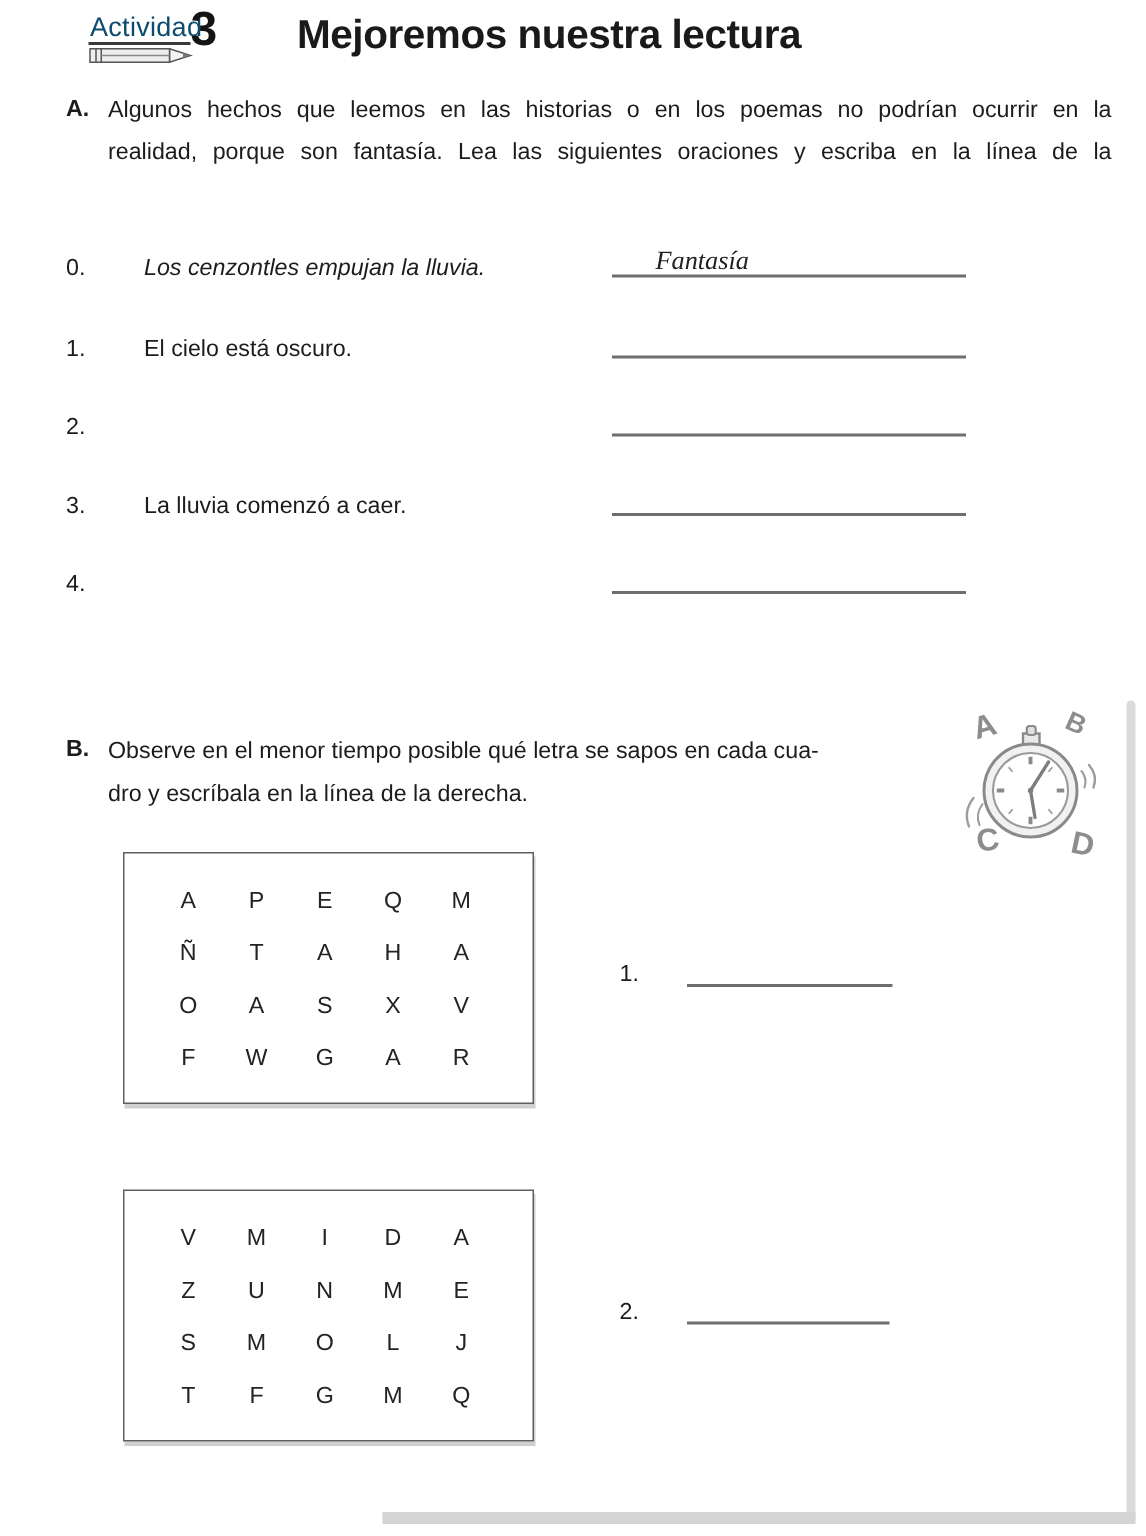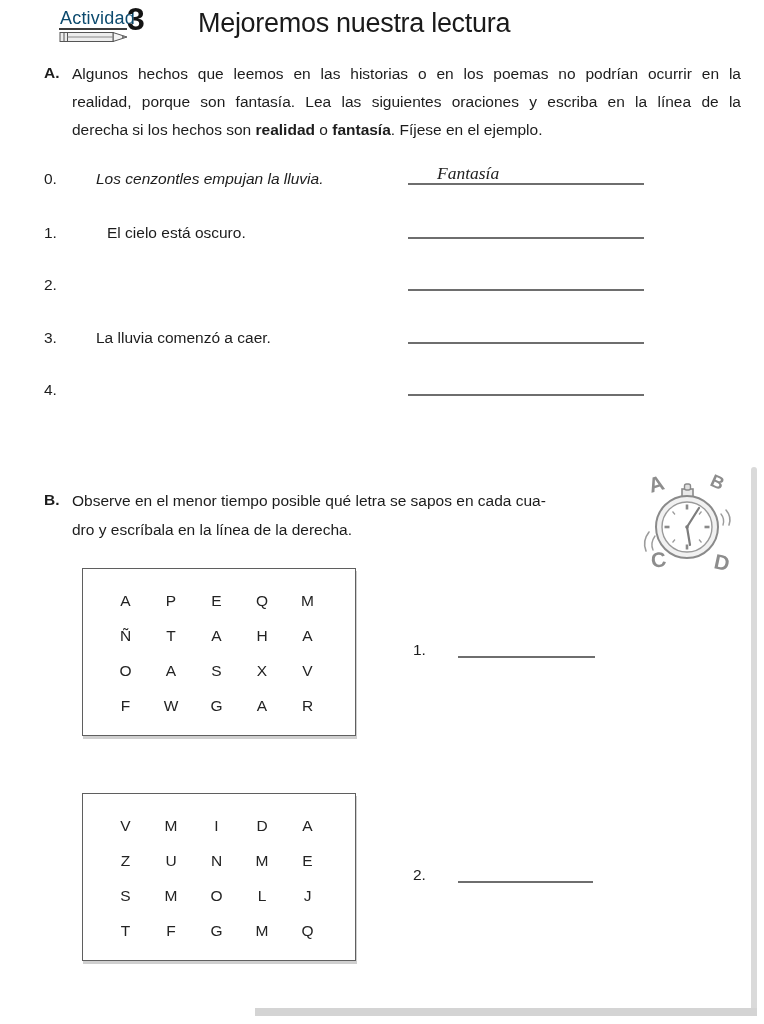--- a/index.html
+++ b/index.html
@@ -5,21 +5,21 @@
   html,body{margin:0;padding:0;background:#fff;}
   .page{
     position:relative;width:764px;height:1024px;background:#ffffff;overflow:hidden;
     font-family:"Liberation Sans",sans-serif;color:#1c1c1c;
   }
   .abs{position:absolute;}
   
   .activity-label{font-size:18px;color:#0c4a6e;letter-spacing:.2px;}
   .activity-underline{height:2px;background:#3a3a3a;}
   .activity-number{font-size:32px;font-weight:800;color:#141414;line-height:1;}
-  .page-title{font-size:27px;font-weight:400;color:#1a1a1a;letter-spacing:-.3px;white-space:nowrap;}
+  .page-title{font-size:27px;font-weight:700;color:#1a1a1a;letter-spacing:-.3px;white-space:nowrap;}
   
   .sec-label{font-size:15.5px;font-weight:bold;}
   .para-line{font-size:15.5px;line-height:20px;white-space:nowrap;}
   .para-line.just{white-space:normal;text-align:justify;text-align-last:justify;width:669px;}
   .b{font-weight:bold;}
   
   .item-num{font-size:15.5px;}
   .item-text{font-size:15.5px;margin-left:24px;}
   .it{font-style:italic;}
   .ans-line{height:1.5px;background:#6e6e6e;}
@@ -52,29 +52,28 @@
     <line x1="6" y1="1.5" x2="6" y2="10.5" stroke="#555" stroke-width="1"></line>
     <line x1="9.5" y1="1.5" x2="9.5" y2="10.5" stroke="#555" stroke-width="1"></line>
     <line x1="9.5" y1="6" x2="55" y2="6" stroke="#888" stroke-width="1"></line>
   </svg>
   <div class="abs activity-number" style="left:127px;top:3px;">3</div>
   <div class="abs page-title" style="left:198px;top:8px;">Mejoremos nuestra lectura</div>
 
   <div class="abs sec-label" style="left:44px;top:64px;">A.</div>
   <div class="abs para-line just" style="left:72px;top:92px;">realidad, porque son fantasía. Lea las siguientes oraciones y escriba en la línea de la</div>
   <div class="abs para-line just" style="left:72px;top:64px;">Algunos hechos que leemos en las historias o en los poemas no podrían ocurrir en la</div>
-  <div class="abs para-line" style="left:72px;top:120px;"><span>derecha si los hechos son </span><span class="b">realidad</span><span> o </span><span class="b">fantasía</span><span>. Fíjese en el ejemplo.</span></div>
 
   <div class="abs item-num" style="left:44px;top:170px;">0.</div>
   <div class="abs item-text it" style="left:72px;top:170px;">Los cenzontles empujan la lluvia.</div>
   <div class="abs example-answer" style="left:437px;top:163px;">Fantasía</div>
   <div class="abs ans-line" style="left:408px;top:183px;width:236px;"></div>
 
   <div class="abs item-num" style="left:44px;top:224px;">1.</div>
-  <div class="abs item-text" style="left:83px;top:224px;text-align:center;">El cielo está oscuro.</div>
+  <div class="abs item-text" style="left:72px;top:224px;text-align:center;">El cielo está oscuro.</div>
   <div class="abs ans-line" style="left:408px;top:237px;width:236px;"></div>
 
   <div class="abs item-num" style="left:44px;top:276px;">2.</div>
   <div class="abs ans-line" style="left:408px;top:289px;width:236px;"></div>
 
   <div class="abs item-num" style="left:44px;top:329px;">3.</div>
   <div class="abs item-text" style="left:72px;top:329px;">La lluvia comenzó a caer.</div>
   <div class="abs ans-line" style="left:408px;top:342px;width:236px;"></div>
 
   <div class="abs item-num" style="left:44px;top:381px;">4.</div>

